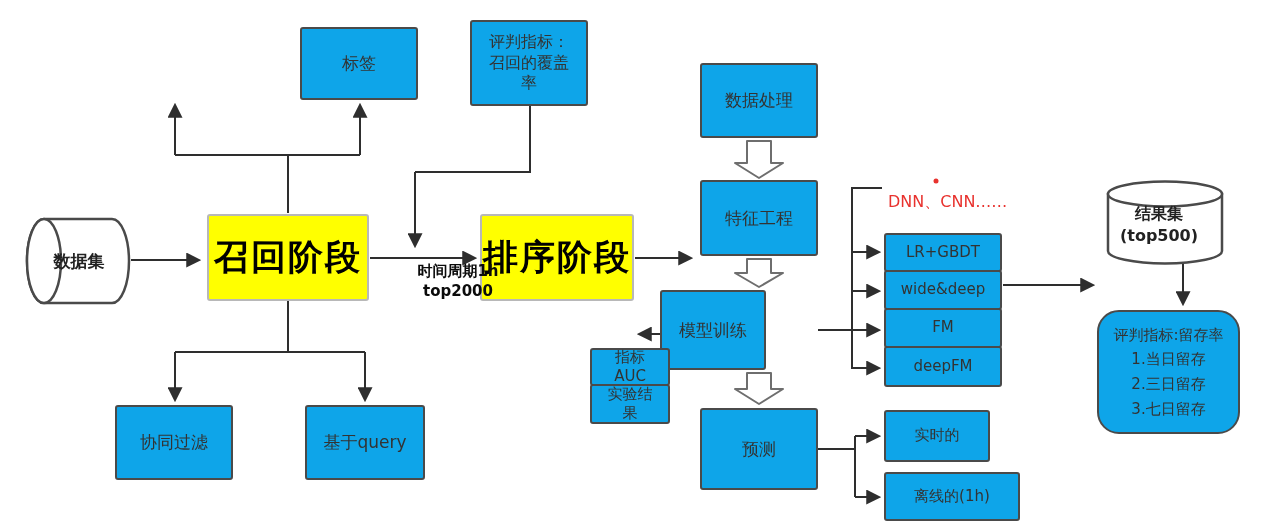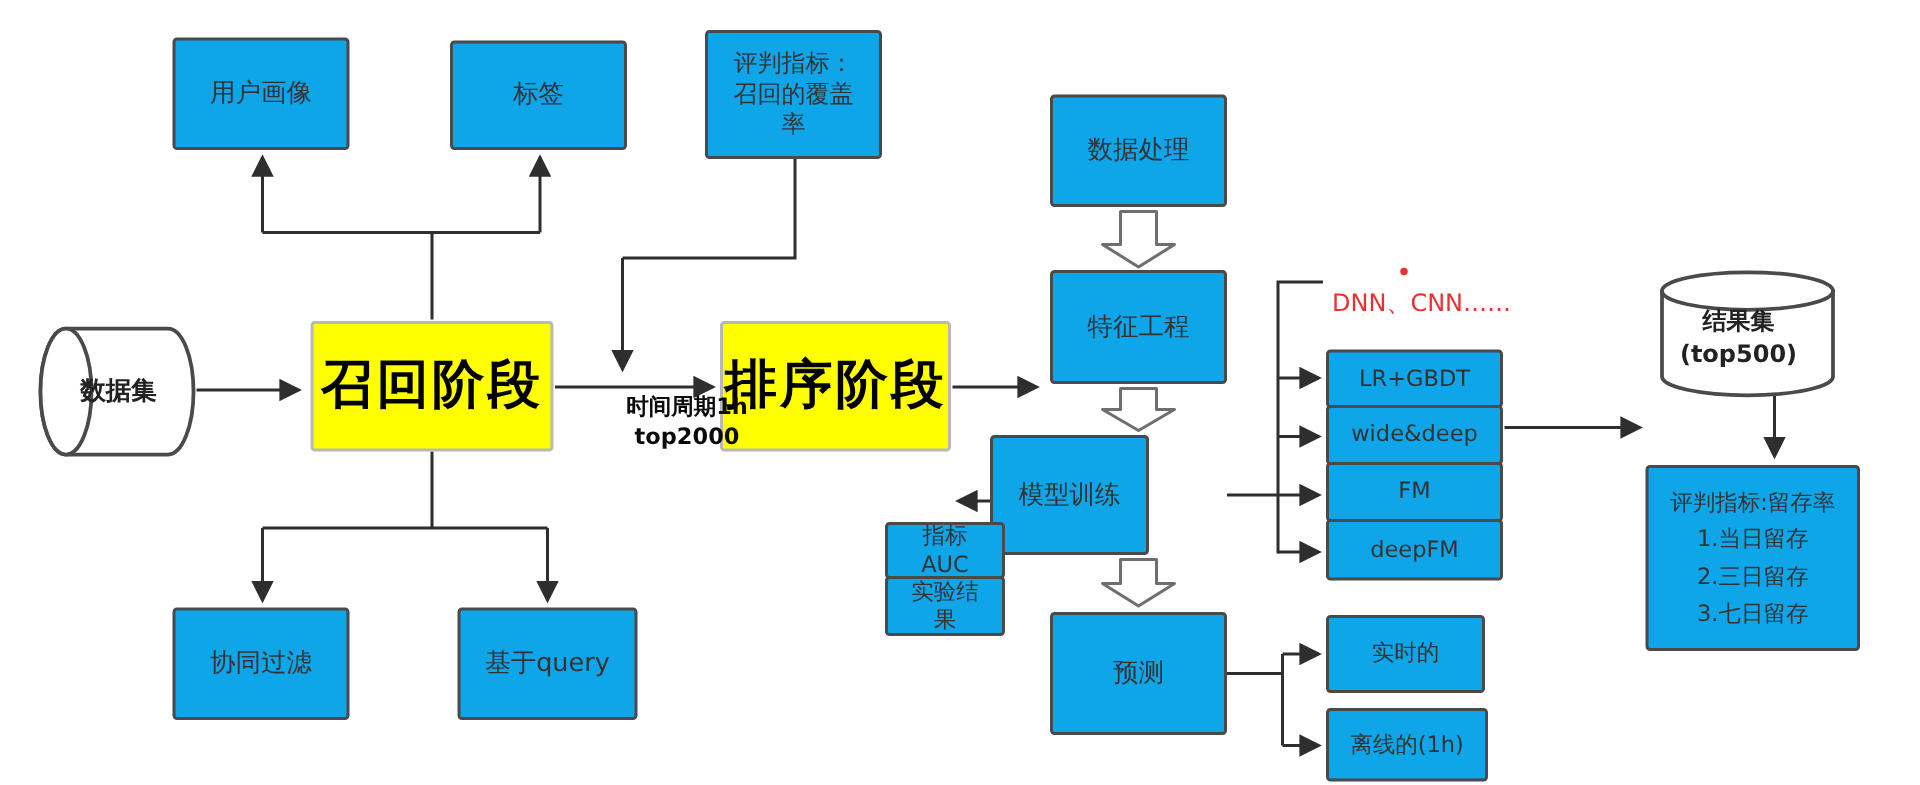--- a/index.html
+++ b/index.html
@@ -11,21 +11,21 @@
        font-size:17px;color:#333333;line-height:1.3;}
   .stage{background:#ffff00;border-color:#b8b8b8;font-size:35px;font-weight:700;color:#000000;letter-spacing:2px;}
   .small{font-size:15px;}
   .pre{white-space:pre-line;}
   .stack{position:absolute;}
   .stack > .box{position:static;margin-top:-2px;}
   .stack > .box:first-child{margin-top:0;}
   .cyl-label{position:absolute;font-weight:700;color:#222222;text-align:center;font-size:17px;line-height:1.35;}
   .edge-label{position:absolute;font-weight:700;color:#0b0b0b;font-size:15px;text-align:center;line-height:1.3;margin-left:36px;}
   .note-red{position:absolute;color:#e8322e;font-size:16px;white-space:nowrap;}
-  .retention{font-size:15px;line-height:1.65;}
+  .retention{font-size:15px;line-height:1.65;border-radius:22px;}
   .ret-items{display:inline-block;text-align:left;}
 </style>
 </head>
 <body>
 
 <div class="canvas">
 
   <svg class="layer" width="1280" height="523" viewBox="0 0 1280 523">
     <defs>
       <marker id="arr" viewBox="0 0 10 10" refX="8.5" refY="5" markerWidth="7.5" markerHeight="7.5" orient="auto-start-reverse">
@@ -64,21 +64,20 @@
     </g>
     <g fill="#ffffff" stroke="#4a4a4a" stroke-width="2.5">
       <path d="M44 219 L112 219 A17 42 0 0 1 112 303 L44 303 A17 42 0 0 1 44 219 Z"></path>
       <ellipse cx="44" cy="261" rx="17" ry="42"></ellipse>
       <path d="M1108 194 L1108 251 A57 12.5 0 0 0 1222 251 L1222 194 Z"></path>
       <ellipse cx="1165" cy="194" rx="57" ry="12.5"></ellipse>
     </g>
     <circle cx="936" cy="181" r="2.5" fill="#e8322e" stroke="none"></circle>
   </svg>
 
-  <div class="box" style="left:115px;top:25px;width:118px;height:75px">用户画像</div>
   <div class="box" style="left:300px;top:27px;width:118px;height:73px">标签</div>
   <div class="box" style="left:470px;top:20px;width:118px;height:86px;font-size:16px;padding:0 14px">评判指标：召回的覆盖率</div>
   <div class="box" style="left:700px;top:63px;width:118px;height:75px">数据处理</div>
 
   <div class="cyl-label" style="left:28px;top:250px;width:102px">数据集</div>
 
   <div class="box stage" style="left:207px;top:214px;width:162px;height:87px">召回阶段</div>
   <div class="box stage" style="left:480px;top:214px;width:154px;height:87px">排序阶段</div>
   <div class="edge-label pre" style="left:368px;top:262px;width:108px">时间周期1h
 top2000</div>
@@ -110,18 +109,18 @@
       <div>评判指标:留存率</div>
       <div class="ret-items">
         <div>1.当日留存</div>
         <div>2.三日留存</div>
         <div>3.七日留存</div>
       </div>
     </div>
   </div>
 
   <div class="box small" style="left:884px;top:410px;width:106px;height:52px">实时的</div>
-  <div class="box small" style="left:884px;top:472px;width:108px;height:49px">离线的(1h)</div>
+  <div class="box small" style="left:884px;top:472px;width:136px;height:49px">离线的(1h)</div>
 
   <div class="box" style="left:115px;top:405px;width:118px;height:75px">协同过滤</div>
   <div class="box" style="left:305px;top:405px;width:120px;height:75px">基于query</div>
 
 </div>
 
 </body></html>

